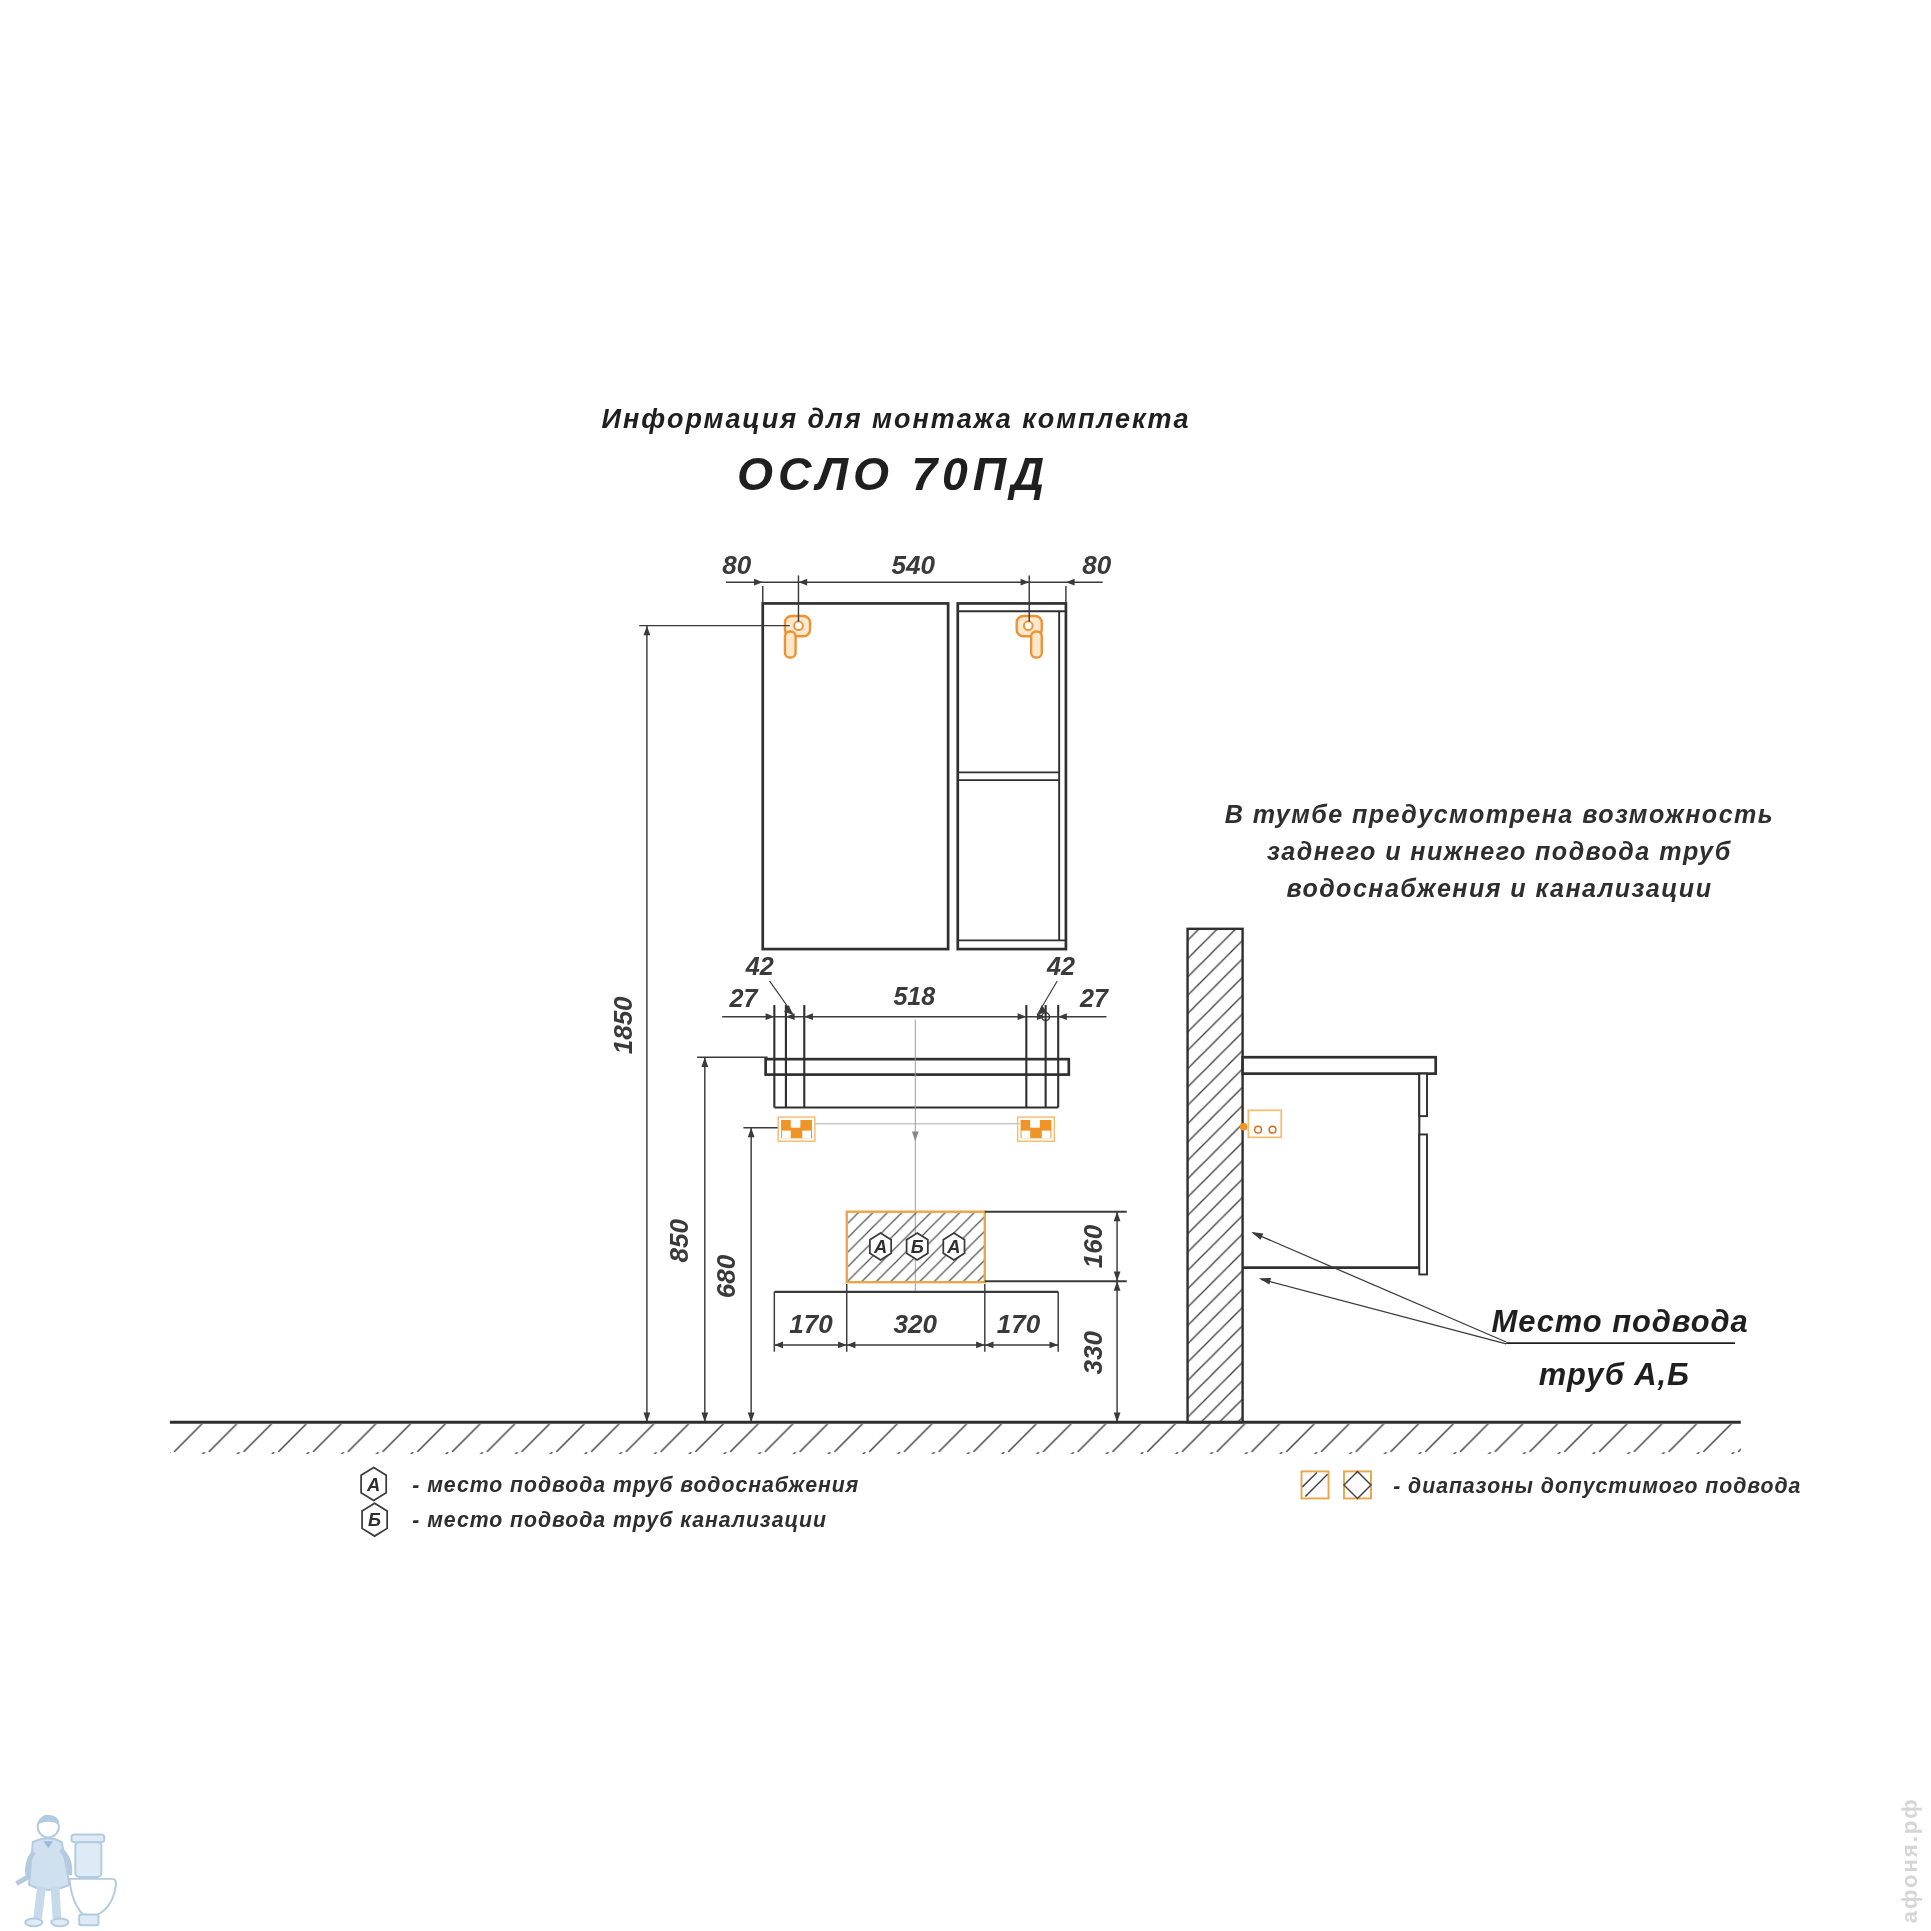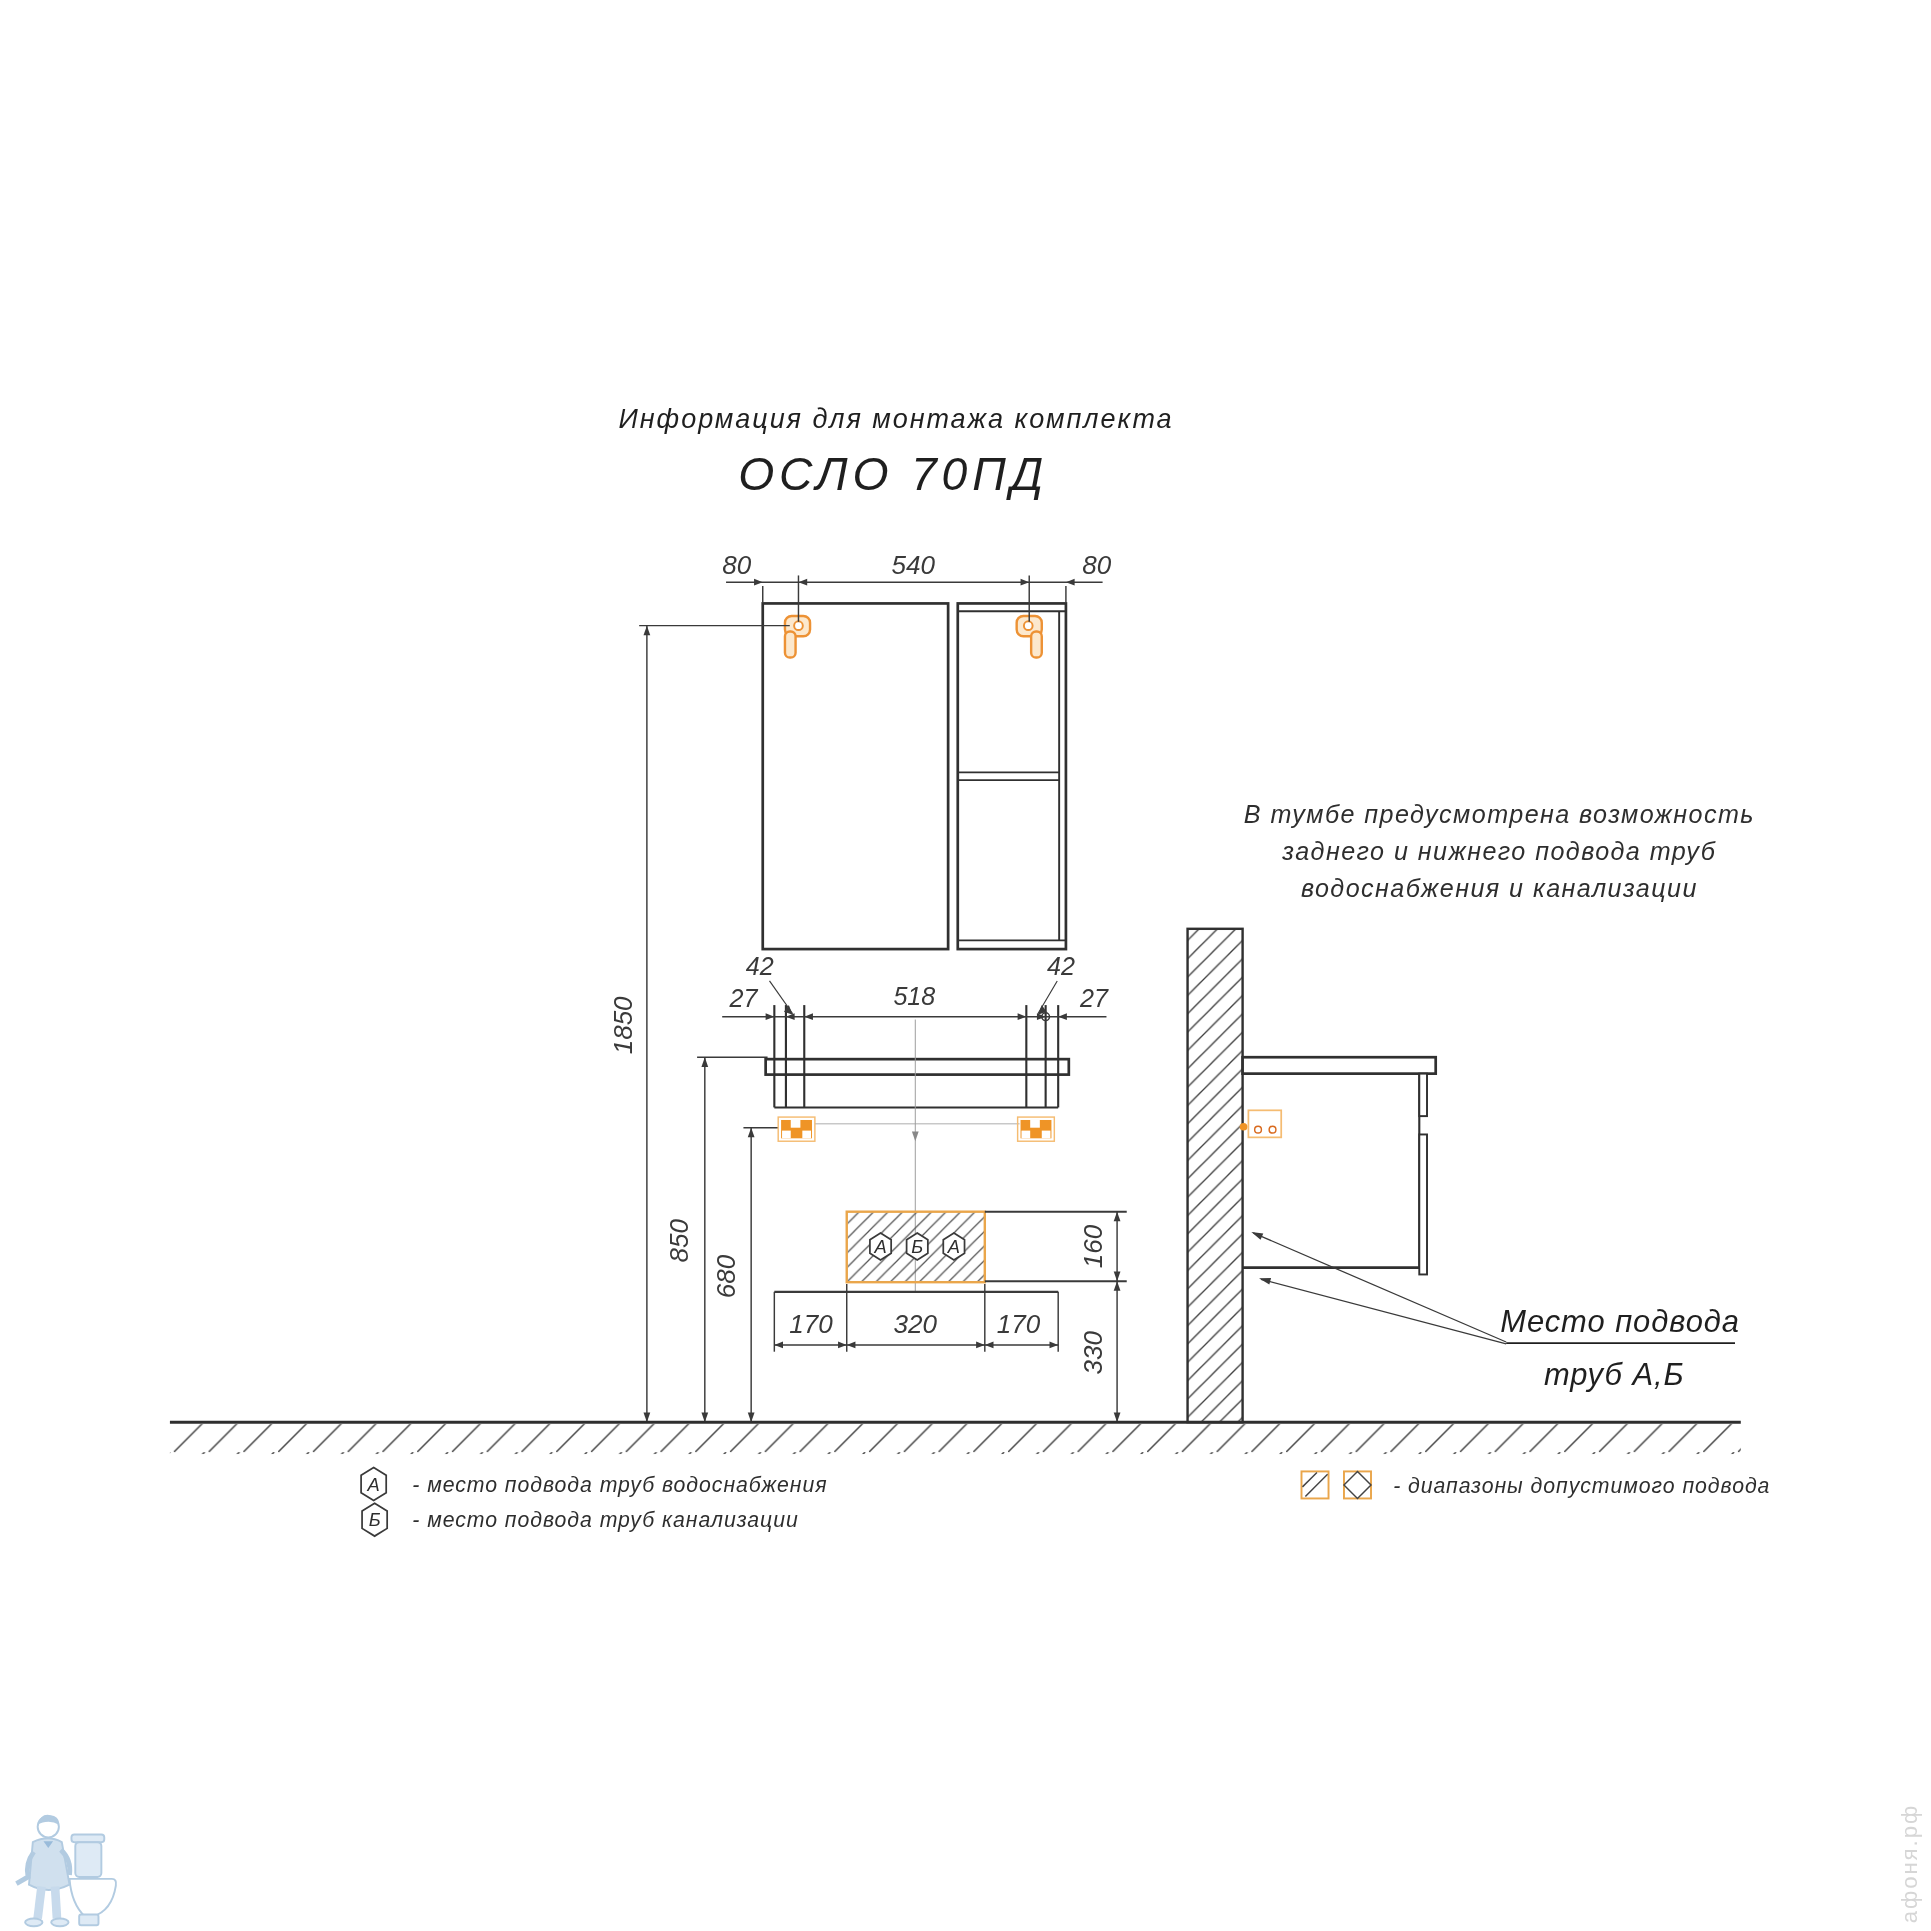--- a/index.html
+++ b/index.html
@@ -1,16 +1,16 @@
 <!DOCTYPE html>
 <html><head>
 <meta charset="utf-8">
 <style>
   html,body{margin:0;padding:0;background:#ffffff;}
-  .canvas{position:relative;width:1931px;height:1931px;background:#ffffff;overflow:hidden;}
+  .canvas{position:relative;width:1931px;height:1931px;background:#ffffff;overflow:hidden;font-weight:bold;}
   svg{position:absolute;left:0;top:0;}
   text{font-family:"Liberation Sans","DejaVu Sans",sans-serif;fill:#3a3a3a;}
   .dim{font-size:27px;font-style:italic;}
   .dim-sm{font-size:26px;font-style:italic;}
   .note{font-size:26px;font-style:italic;letter-spacing:1.5px;fill:#2e2e2e;}
   .legend{font-size:22px;font-style:italic;letter-spacing:1px;fill:#2e2e2e;}
   .marker{font-size:19px;font-style:italic;fill:#2e2e2e;}
   .leader{font-size:32px;font-style:italic;fill:#1f1f1f;letter-spacing:1px;}
   .title1{font-size:28px;font-style:italic;letter-spacing:2px;fill:#1f1f1f;}
   .title2{font-size:48px;font-style:italic;letter-spacing:5px;fill:#1f1f1f;}

